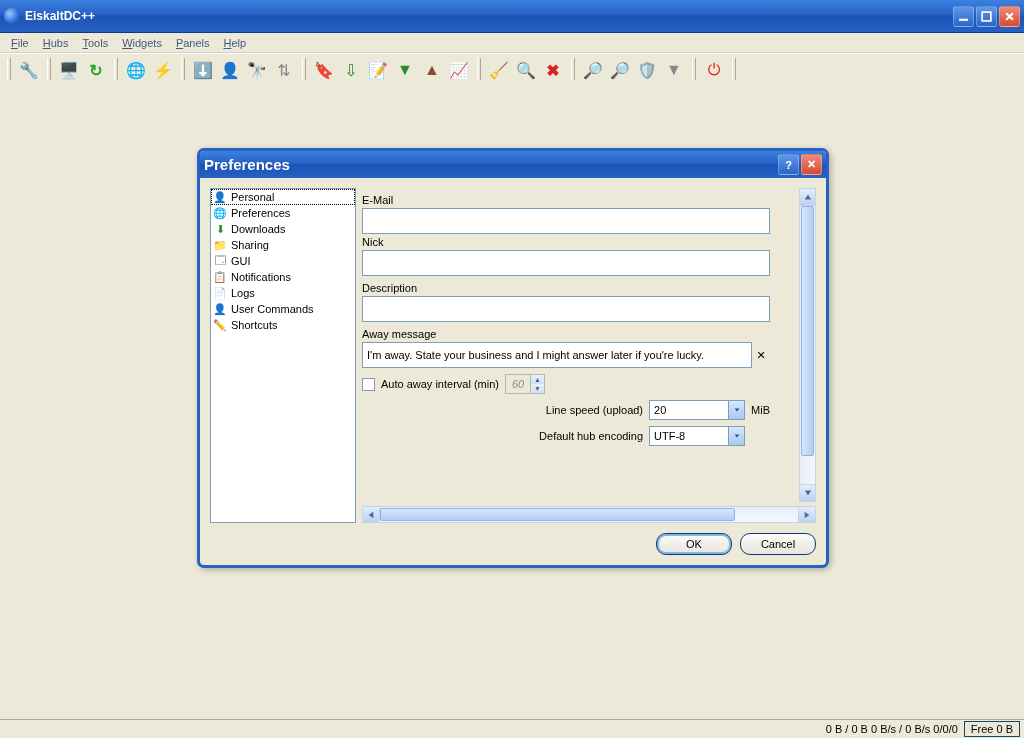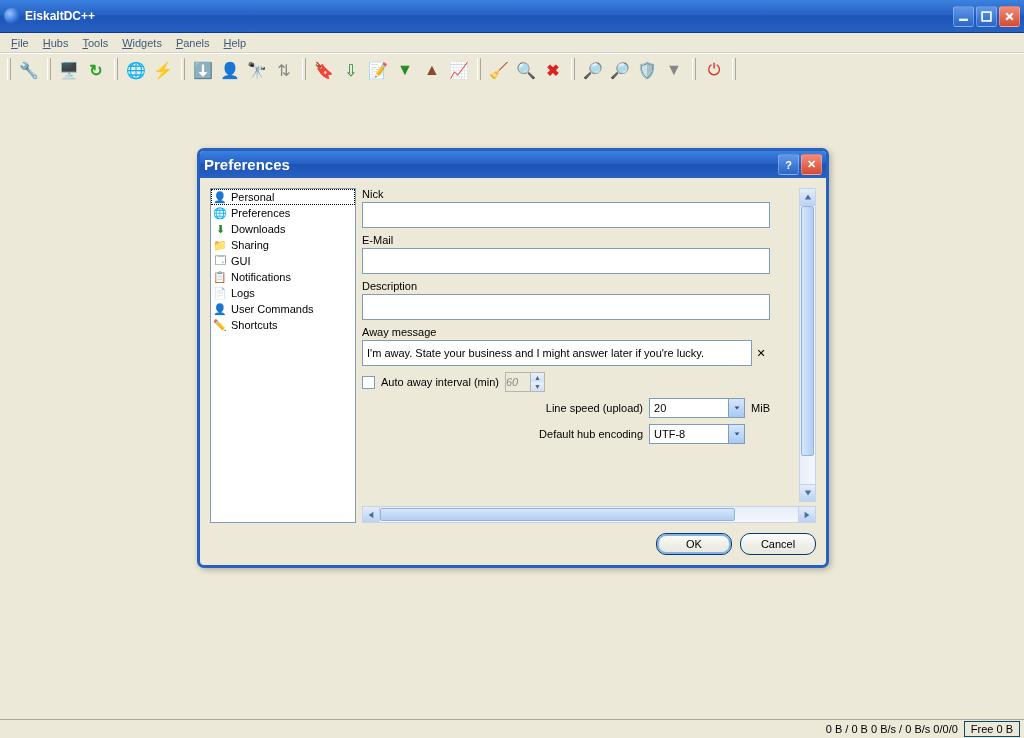--- a/index.html
+++ b/index.html
@@ -53,21 +53,21 @@
 .form-row label { display:block; margin-bottom: 2px; }
 input.textfield, .away { width: 408px; height: 20px; border: 1px solid #7f9db9; background: #fff; padding: 12px 4px; }
 .combo { height: 20px; border: 1px solid #7f9db9; background: #fff; display:flex; align-items:center; }
 .combo span { flex:1; padding: 0 4px; }
 .combo .arrow { width: 16px; height: 100%; background: linear-gradient(to bottom,#d6e6fc,#a9c9f2); border-left:1px solid #7f9db9; display:flex; align-items:center; justify-content:center; }
 .arrow svg { width: 8px; height: 8px; }
 
 .row-inline { display:flex; align-items:center; gap: 6px; margin-top: 6px; }
 .checkbox { width: 13px; height: 13px; border: 1px solid #7f9db9; background: #fff; }
 .spinner { width: 40px; height: 20px; display:flex; border:1px solid #b5b5b5; background:#ece9d8; }
-.spinner .num { flex:1; text-align:left; line-height:18px; color: #888; font-style: italic; }
+.spinner .num { flex:1; text-align:center; line-height:18px; color: #888; font-style: italic; }
 .spinner .updn { width: 14px; display:flex; flex-direction:column; border-left: 1px solid #b5b5b5; }
 .spinner .updn div { flex:1; display:flex; align-items:center; justify-content:center; font-size:7px; color:#567; background: linear-gradient(to bottom,#e9f1fb,#cfe0f5); }
 
 .align-right { display:flex; justify-content: flex-end; align-items:center; gap: 6px; margin-top: 6px; }
 .align-right label { white-space: nowrap; }
 
 
 .vscroll { position:absolute; right:0; top:0; bottom:0; width:17px; background: linear-gradient(to right,#e7eef9,#f4f8fd); border: 1px solid #c5d3e8; display:flex; flex-direction:column; }
 .vscroll .btn { height: 17px; display:flex; align-items:center; justify-content:center; background: linear-gradient(to bottom,#e4edfb,#bcd2f0); border-bottom:1px solid #c5d3e8; }
 .vscroll .btn.down { border-top:1px solid #c5d3e8; border-bottom:none; }
@@ -254,26 +254,26 @@
         </div>
       <div class="cat-item">
           <span class="cat-ico">✏️</span>
           <span>Shortcuts</span>
         </div>
     </div>
 
     <div class="form-wrap">
       <div class="form-scroll">
         <div class="form-content">
+          <div class="form-row" style="margin-top:6px;">
+            <label>E-Mail</label>
+            <input class="textfield" value="" style="">
+          </div>
           <div class="form-row">
             <label>Nick</label>
-            <input class="textfield" value="" style="">
-          </div>
-          <div class="form-row" style="margin-top:6px;">
-            <label>E-Mail</label>
             <input class="textfield" value="" style="">
           </div>
           <div class="form-row" style="margin-top:6px;">
             <label>Description</label>
             <input class="textfield" value="" style="">
           </div>
           <div class="form-row" style="margin-top:6px;">
             <label>Away message</label>
             <div style="display:flex; align-items:center; width:408px;">
               <input class="textfield away" style="flex: 1 1 0%;" value="I'm away. State your business and I might answer later if you're lucky.">

